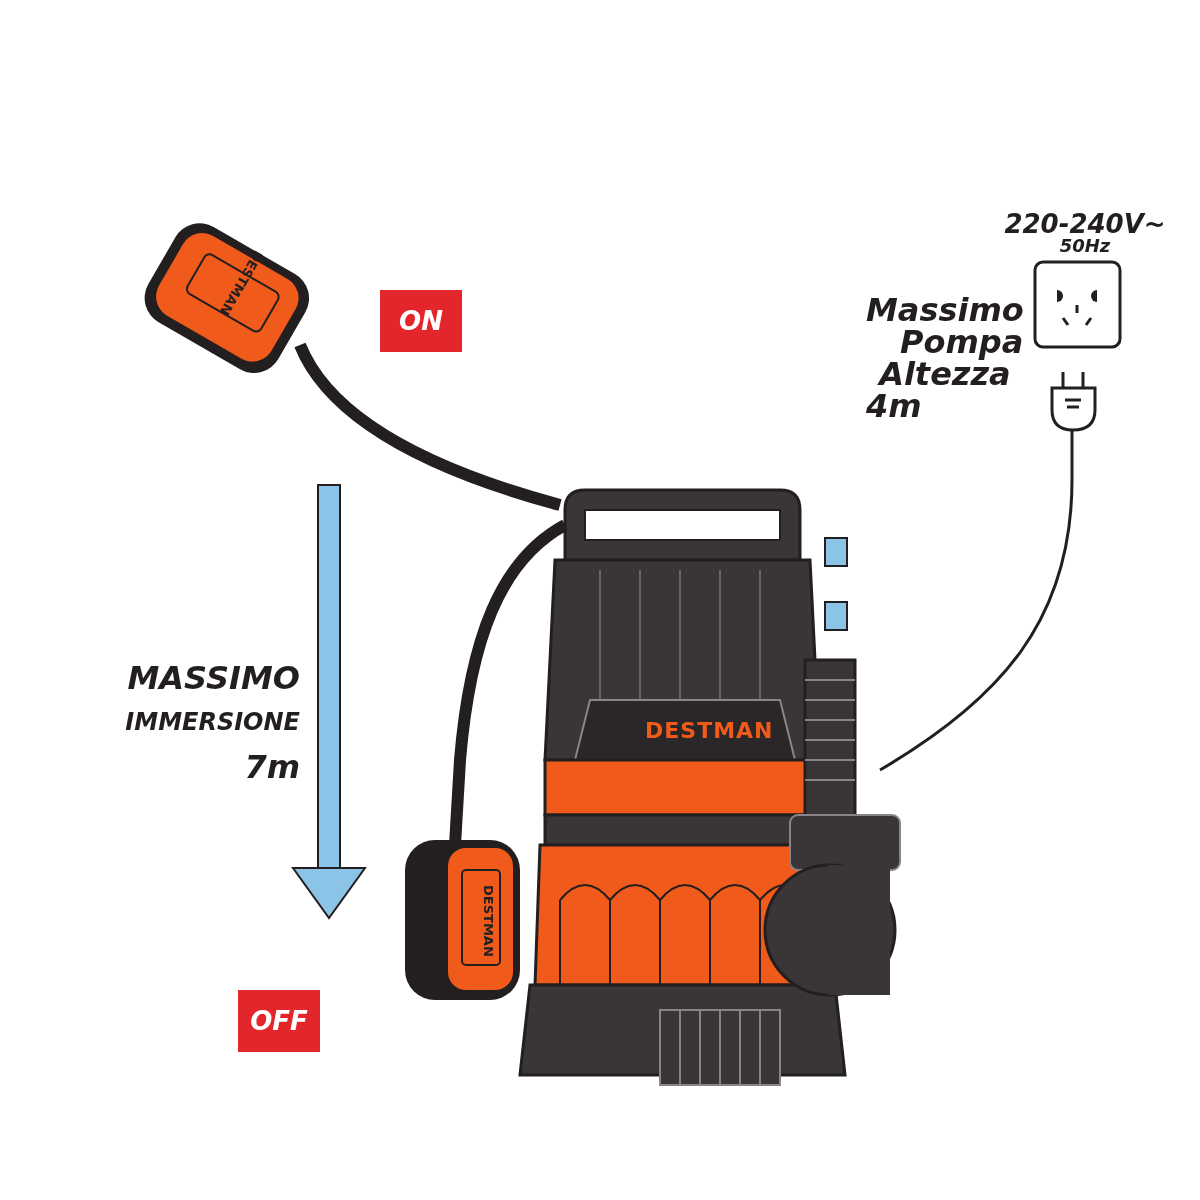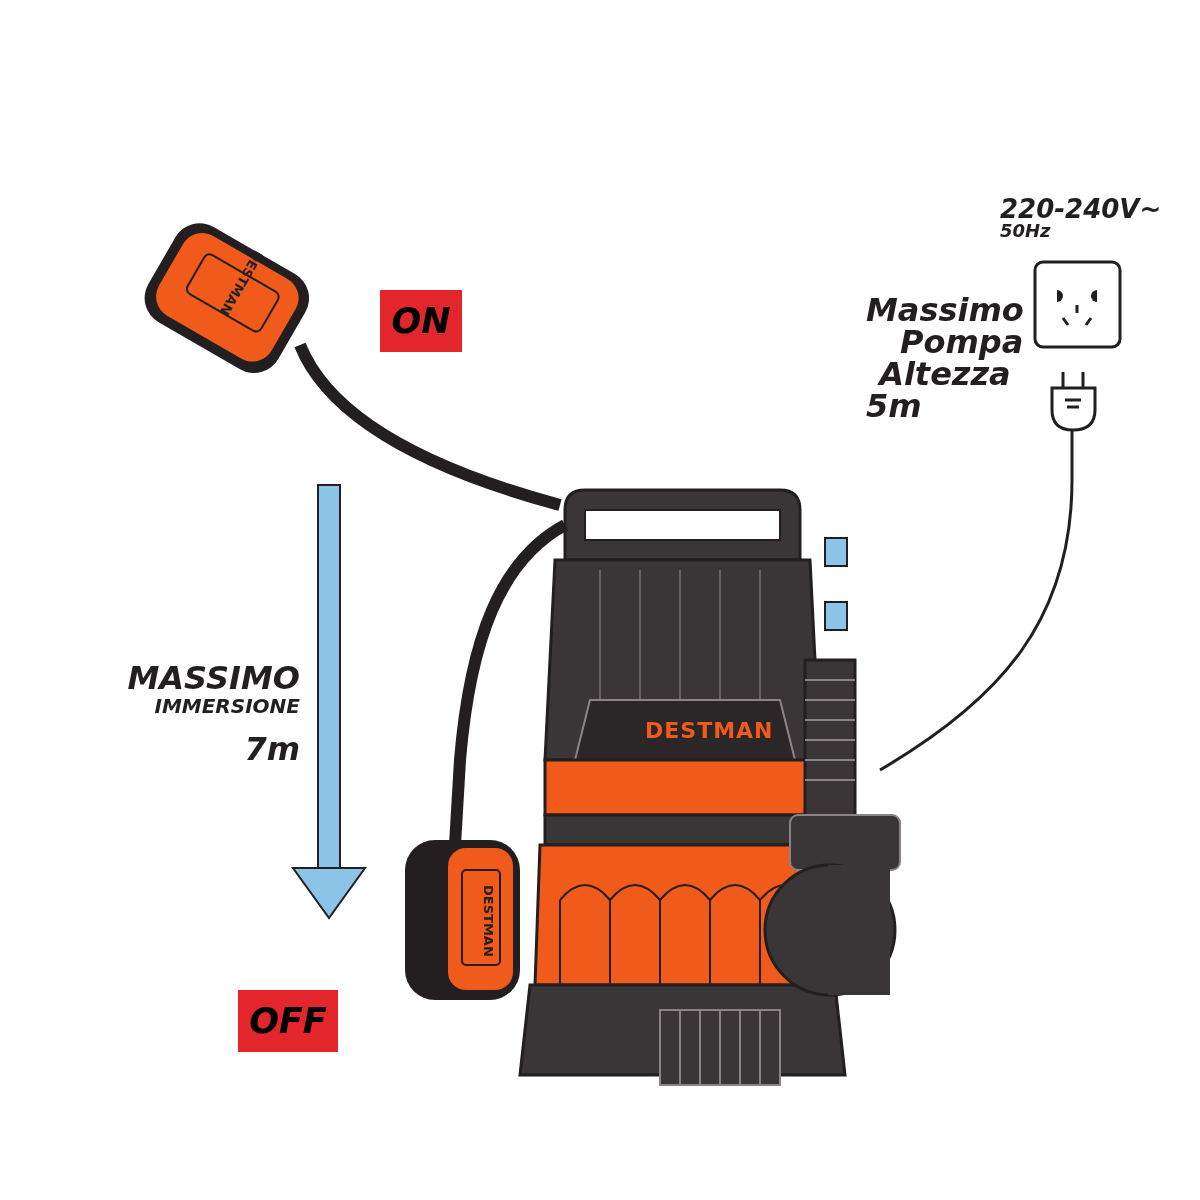--- a/index.html
+++ b/index.html
@@ -1,18 +1,18 @@
 <!DOCTYPE html>
 <html><head>
 <meta charset="utf-8">
 <style>
   html,body{margin:0;padding:0;background:#ffffff;}
   body{width:1200px;height:1200px;position:relative;overflow:hidden;font-family:"DejaVu Sans",sans-serif;}
   .label{position:absolute;font-style:italic;font-weight:bold;color:#231f20;line-height:1;}
-  .tag{position:absolute;background:#e3262c;color:#000000;font-style:italic;font-weight:bold;display:flex;align-items:center;justify-content:center;font-size:35px;}
+  .tag{position:absolute;background:#e3262c;color:#ffffff;font-style:italic;font-weight:bold;display:flex;align-items:center;justify-content:center;font-size:26px;}
   svg{position:absolute;left:0;top:0;}
 </style>
 </head>
 <body>
 
 <svg width="1200" height="1200" viewBox="0 0 1200 1200">
 
   <g>
     <rect x="318" y="485" width="22" height="385" fill="#8cc4e8" stroke="#231f20" stroke-width="2"></rect>
     <polygon points="293,868 365,868 329,918" fill="#8cc4e8" stroke="#231f20" stroke-width="2"></polygon>
@@ -109,31 +109,31 @@
     <rect x="448" y="848" width="65" height="142" rx="18" fill="#f05a1a"></rect>
     <rect x="462" y="870" width="38" height="95" rx="4" fill="none" stroke="#231f20" stroke-width="2"></rect>
   </g>
 </svg>
 
 <div class="label" style="left:645px;top:720px;font-size:22px;color:#f05a1a;font-style:normal;letter-spacing:1px;">DESTMAN</div>
 <div class="label" style="left:440px;top:910px;font-size:13px;color:#231f20;font-style:normal;transform:rotate(90deg);transform-origin:left top;left:495px;top:885px;">DESTMAN</div>
 <div class="label" style="left:205px;top:260px;font-size:13px;color:#231f20;font-style:normal;transform:rotate(120deg);transform-origin:left top;left:265px;top:255px;">DESTMAN</div>
 
 <div class="tag" style="left:380px;top:290px;width:82px;height:62px;">ON</div>
-<div class="tag" style="left:238px;top:990px;width:100px;height:62px;">OFF</div>
+<div class="tag" style="left:238px;top:990px;width:82px;height:62px;">OFF</div>
 
 <div style="position:absolute;right:900px;top:662px;text-align:right;">
   <div class="label" style="position:relative;font-size:32px;">MASSIMO</div>
-  <div class="label" style="position:relative;font-size:20px;margin-top:2px;">IMMERSIONE</div>
+  <div class="label" style="position:relative;font-size:24px;margin-top:16px;">IMMERSIONE</div>
   <div class="label" style="position:relative;font-size:32px;margin-top:17px;">7m</div>
 </div>
 
 <div style="position:absolute;left:866px;top:294px;">
   <div class="label" style="position:relative;font-size:32px;">Massimo</div>
   <div class="label" style="position:relative;font-size:32px;margin-left:34px;">Pompa</div>
   <div class="label" style="position:relative;font-size:32px;text-align:center;">Altezza</div>
-  <div class="label" style="position:relative;font-size:32px;">5m</div>
+  <div class="label" style="position:relative;font-size:32px;">4m</div>
 </div>
 
-<div style="position:absolute;left:1000px;top:196px;width:170px;">
+<div style="position:absolute;left:1000px;top:211px;width:170px;text-align:center;">
   <div class="label" style="position:relative;font-size:26px;">220-240V~</div>
   <div class="label" style="position:relative;font-size:18px;">50Hz</div>
 </div>
 
 </body></html>

